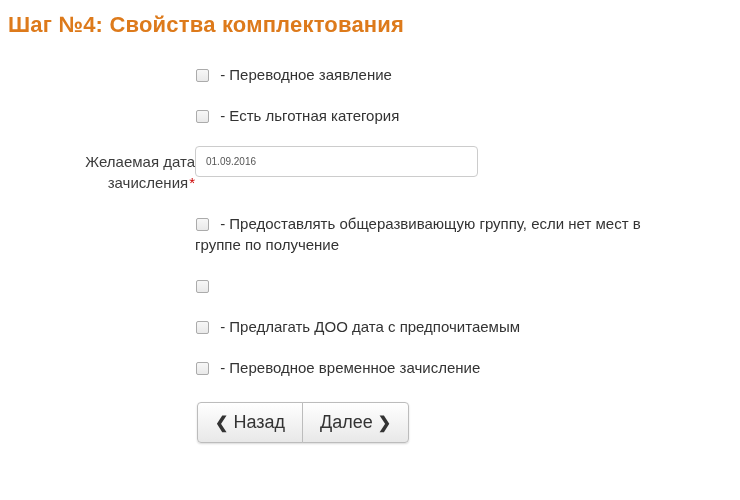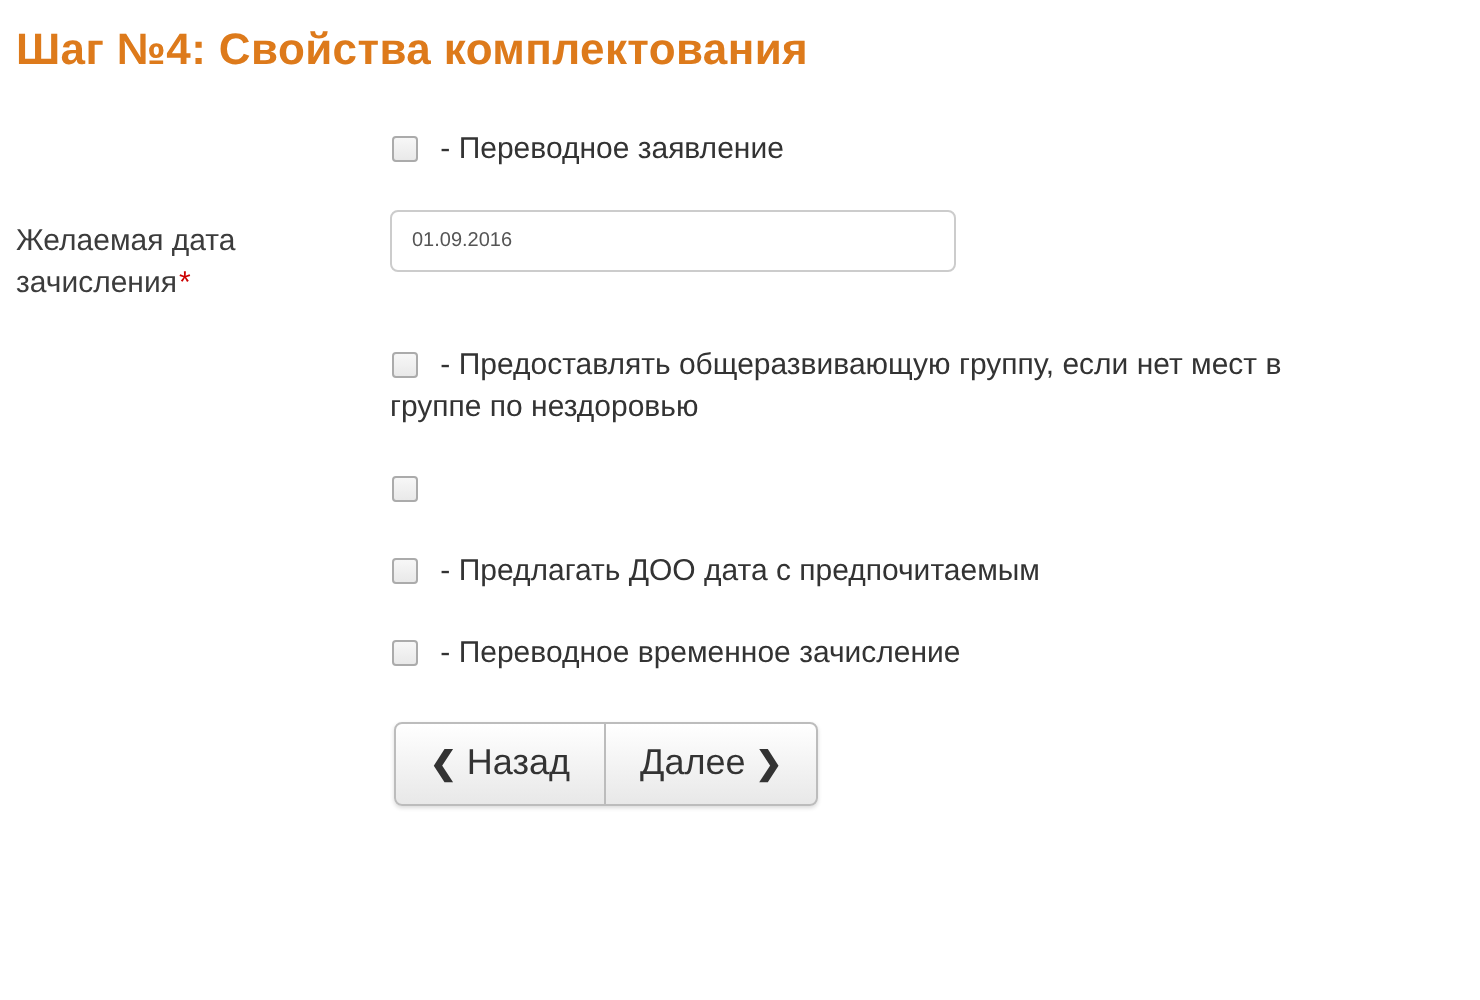--- a/index.html
+++ b/index.html
@@ -24,21 +24,21 @@
     margin: 2px 0 26px 0;
     letter-spacing: 0.2px;
   }
   .form-row {
     display: flex;
     margin-bottom: 20px;
   }
   .label-col {
     width: 187px;
     flex-shrink: 0;
-    text-align: left;
+    text-align: right;
     font-size: 15px;
     line-height: 21px;
     color: #3c3c3c;
     padding-top: 5px;
   }
   .req {
     color: #cc0000;
     margin-left: 1px;
   }
   .control-col {
@@ -122,39 +122,48 @@
 
     <div class="form-row">
         <div class="label-col"></div>
         <div class="control-col">
           <label class="checkbox-label">
             <input type="checkbox" class="cb" style="">
             <span>- Переводное заявление</span>
           </label>
         </div>
       </div>
+        <div class="form-row">
+        <div class="label-col"></div>
+        <div class="control-col">
+          <label class="checkbox-label">
+            <input type="checkbox" class="cb" style="">
+            <span>- Есть льготная категория</span>
+          </label>
+        </div>
+      </div>
       </div>
 
     <div class="form-row">
       <div class="label-col">
         <span>Желаемая дата зачисления</span><span class="req">*</span>
       </div>
       <div class="control-col">
         <input type="text" class="text-input" value="01.09.2016" style="">
       </div>
     </div>
 
     <div>
 
     <div class="form-row">
         <div class="label-col"></div>
         <div class="control-col">
           <label class="checkbox-label">
             <input type="checkbox" class="cb" style="">
-            <span>- Предоставлять общеразвивающую группу, если нет мест в группе по нездоровью</span>
+            <span>- Предоставлять общеразвивающую группу, если нет мест в группе по получение</span>
           </label>
         </div>
       </div>
         <div class="form-row">
         <div class="label-col"></div>
         <div class="control-col">
           <label class="checkbox-label">
             <input type="checkbox" class="cb" style="">
           </label>
         </div>

